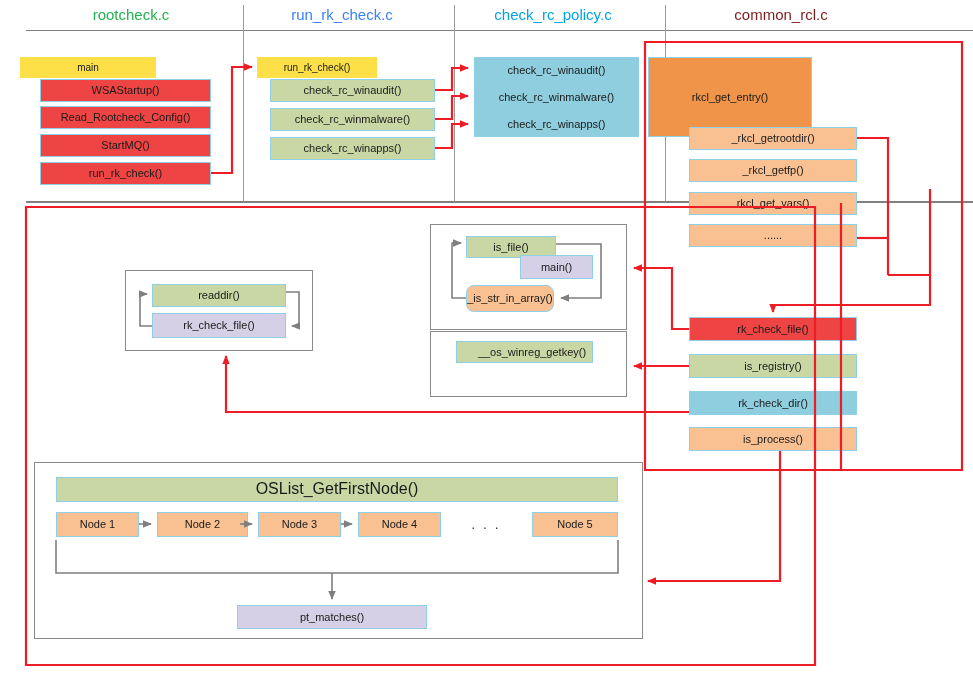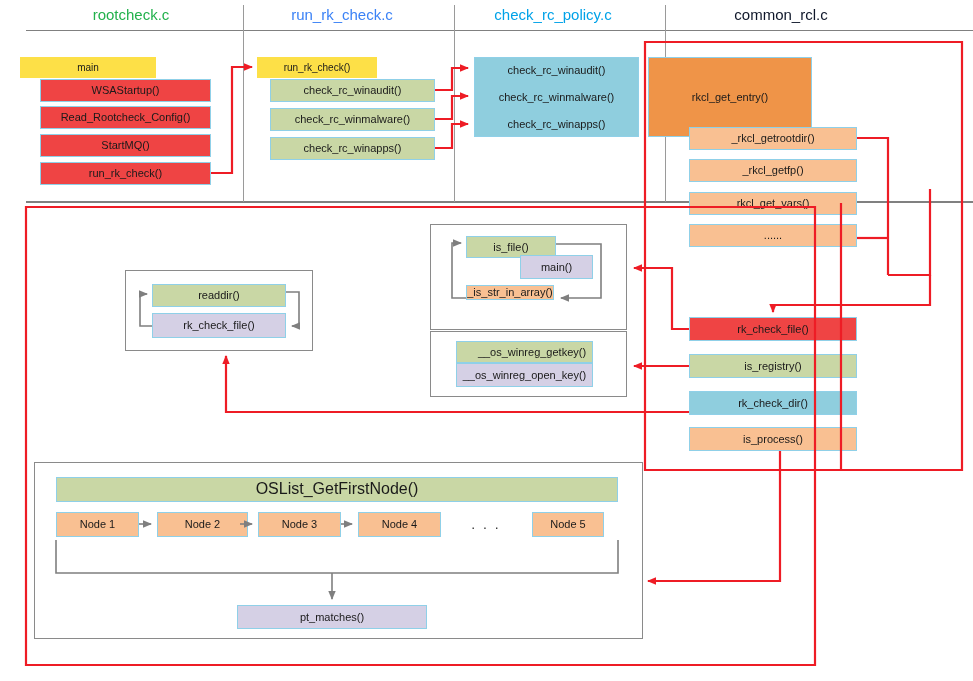--- a/index.html
+++ b/index.html
@@ -33,21 +33,21 @@
   .wm{position:absolute;font-size:9px;color:#f4bcbc;letter-spacing:1px;}
 </style>
 </head>
 <body>
 
 <div class="stage">
 
   <div class="colhdr" style="left:41px;top:6px;width:180px;color:#22b14c;">rootcheck.c</div>
   <div class="colhdr" style="left:252px;top:6px;width:180px;color:#3b82f6;">run_rk_check.c</div>
   <div class="colhdr" style="left:463px;top:6px;width:180px;color:#00a2e8;">check_rc_policy.c</div>
-  <div class="colhdr" style="left:691px;top:6px;width:180px;color:#0f172a;">common_rcl.c</div>
+  <div class="colhdr" style="left:691px;top:6px;width:180px;color:#7f1d1d;">common_rcl.c</div>
 
   <div class="hdr-rule" style="left:26px;top:30px;width:947px;height:1px;"></div>
   <div class="hdr-rule" style="left:26px;top:201px;width:947px;height:2px;"></div>
 
   <div class="vdiv" style="left:243px;top:5px;height:197px;"></div>
   <div class="vdiv" style="left:454px;top:5px;height:197px;"></div>
   <div class="vdiv" style="left:665px;top:5px;height:197px;"></div>
 
   <div class="bx red" style="left:20px;top:57px;width:136px;height:21px;">main</div>
   <div class="bx rose" style="left:40px;top:79px;width:171px;height:23px;">WSAStartup()</div>
@@ -76,36 +76,35 @@
   <div class="bx green" style="left:689px;top:354px;width:168px;height:24px;">is_registry()</div>
   <div class="bx orange-l" style="left:689px;top:427px;width:168px;height:24px;">is_process()</div>
 
   <div class="frame" style="left:125px;top:270px;width:188px;height:81px;"></div>
   <div class="bx green" style="left:152px;top:284px;width:134px;height:23px;">readdir()</div>
   <div class="bx lav" style="left:152px;top:313px;width:134px;height:25px;">rk_check_file()</div>
 
   <div class="frame" style="left:430px;top:224px;width:197px;height:106px;"></div>
   <div class="bx green" style="left:466px;top:236px;width:90px;height:22px;">is_file()</div>
   <div class="bx lav" style="left:520px;top:255px;width:73px;height:24px;">main()</div>
-  <div class="bx orange-l" style="left:466px;top:285px;width:88px;height:15px;">_is_str_in_array()</div>
+  <div class="bx orange-l" style="left:466px;top:285px;width:88px;height:27px;border-radius:8px;">_is_str_in_array()</div>
 
   <div class="frame" style="left:430px;top:331px;width:197px;height:66px;"></div>
   <div class="bx green" style="left:456px;top:341px;width:137px;height:22px;padding-left:15px;">__os_winreg_getkey()</div>
-  <div class="bx lav" style="left:456px;top:363px;width:137px;height:24px;">__os_winreg_open_key()</div>
 
   <div class="frame" style="left:34px;top:462px;width:609px;height:177px;"></div>
   <div class="bx green" style="left:56px;top:477px;width:562px;height:25px;font-size:16px;text-align:center;">OSList_GetFirstNode()</div>
 
   <div class="bx orange-l" style="left:56px;top:512px;width:83px;height:25px;">Node 1</div>
   <div class="bx orange-l" style="left:157px;top:512px;width:91px;height:25px;">Node 2</div>
   <div class="bx orange-l" style="left:258px;top:512px;width:83px;height:25px;">Node 3</div>
   <div class="bx orange-l" style="left:358px;top:512px;width:83px;height:25px;">Node 4</div>
   <div class="bx" style="left:456px;top:512px;width:60px;height:25px;border:none;background:transparent;
               font-size:14px;letter-spacing:2px;color:#333;">. . .</div>
-  <div class="bx orange-l" style="left:532px;top:512px;width:72px;height:25px;">Node 5</div>
+  <div class="bx orange-l" style="left:532px;top:512px;width:86px;height:25px;">Node 5</div>
 
   <div class="bx lav" style="left:237px;top:605px;width:190px;height:24px;">pt_matches()</div>
 
   <div class="wm" style="left:752px;top:652px;"></div>
 
   <svg class="ov" viewBox="0 0 973 681" xmlns="http://www.w3.org/2000/svg">
     <defs>
       <marker id="ra" markerWidth="9" markerHeight="9" refX="8" refY="4.5" orient="auto" markerUnits="userSpaceOnUse">
         <path d="M0,0.8 L9,4.5 L0,8.2 z" fill="#ee1c25"></path>
       </marker>

